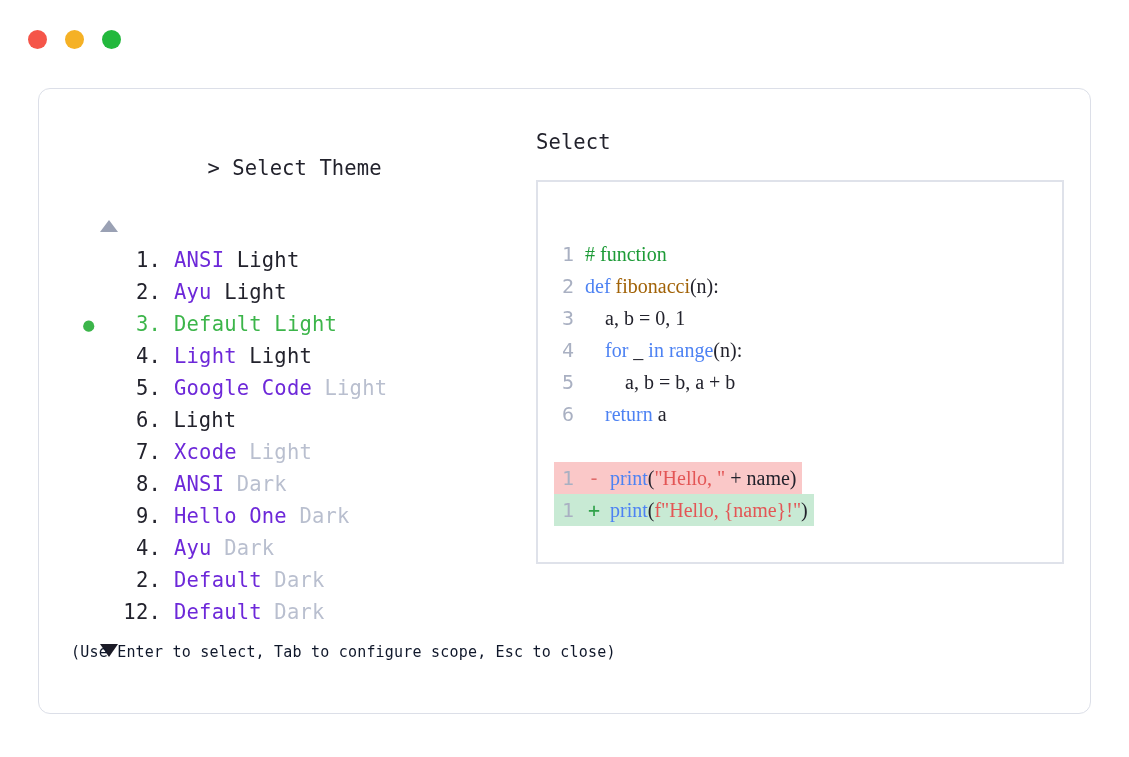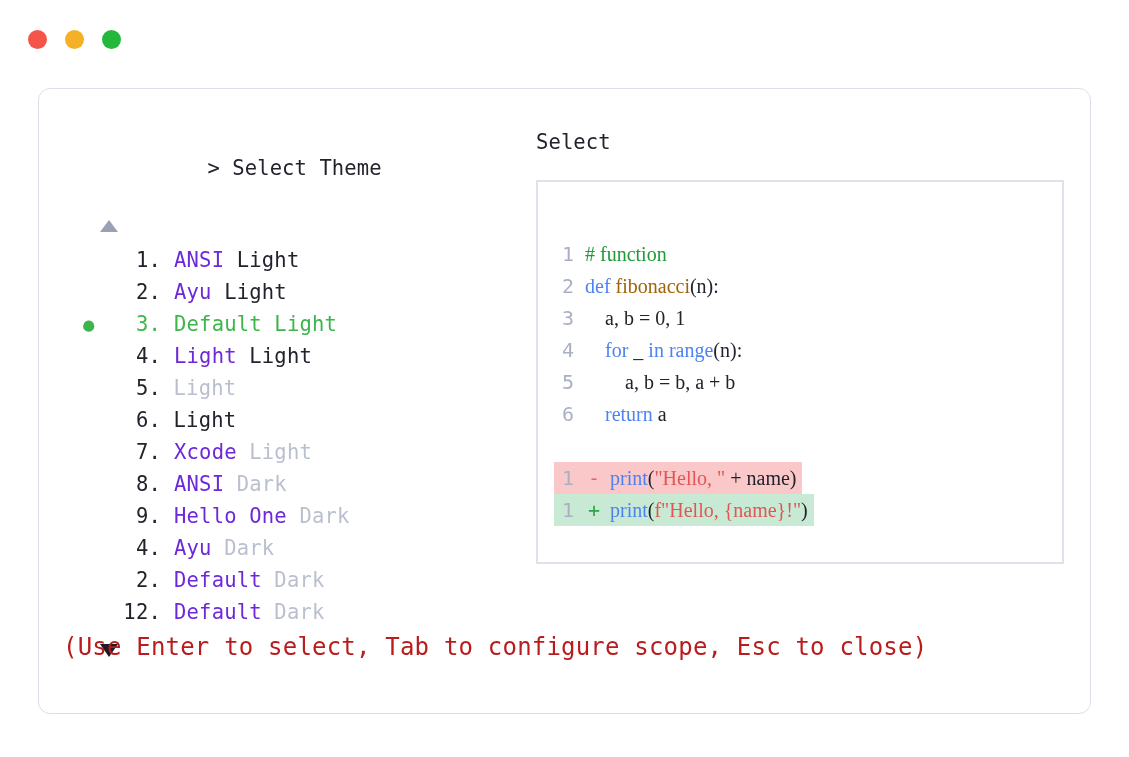--- a/index.html
+++ b/index.html
@@ -130,24 +130,24 @@
   .variant-muted  { color: #b9bfcf; }
 
   .theme-row.is-selected .idx-cell,
   .theme-row.is-selected .name-cell,
   .theme-row.is-selected .variant-strong,
   .theme-row.is-selected .variant-muted { color: #3cb54a; }
 
   
   .hint {
     position: absolute;
-    left: 24px;
+    left: 32px;
     bottom: 52px;
-    font-size: 24px;
-    color: #b91c1c;
+    font-size: 15px;
+    color: #0f172a;
     letter-spacing: 0.2px;
     white-space: pre;
   }
 
   
   .preview-box {
     margin-top: 25px;
     width: 528px;
     height: 384px;
     border: 2px solid #dfe2ea;
@@ -220,21 +220,21 @@
           <span class="prompt-caret">&gt;</span><span> </span><span>Select Theme</span>
         </div>
 
         <div class="arrow arrow-up"></div>
 
         <ul class="theme-list" id="theme-list">
             <li class="theme-row"><span class="bullet-cell"></span><span class="idx-cell">1.</span><span class="name-cell">ANSI</span><span class="name-cell variant-strong" style="margin-left: 0px;"> Light</span></li>
             <li class="theme-row"><span class="bullet-cell"></span><span class="idx-cell">2.</span><span class="name-cell">Ayu</span><span class="name-cell variant-strong" style="margin-left: 0px;"> Light</span></li>
             <li class="theme-row is-selected"><span class="bullet-cell">●</span><span class="idx-cell">3.</span><span class="name-cell">Default</span><span class="name-cell variant-strong" style="margin-left: 0px;"> Light</span></li>
             <li class="theme-row"><span class="bullet-cell"></span><span class="idx-cell">4.</span><span class="name-cell">Light</span><span class="name-cell variant-strong" style="margin-left: 0px;"> Light</span></li>
-            <li class="theme-row"><span class="bullet-cell"></span><span class="idx-cell">5.</span><span class="name-cell variant-muted" style="margin-left: 0px;"> Light</span></li>
+            <li class="theme-row"><span class="bullet-cell"></span><span class="idx-cell">5.</span><span class="name-cell">Google Code</span><span class="name-cell variant-muted" style="margin-left: 0px;"> Light</span></li>
             <li class="theme-row"><span class="bullet-cell"></span><span class="idx-cell">6.</span><span class="name-cell variant-strong" style="margin-left: 0px;"> Light</span></li>
             <li class="theme-row"><span class="bullet-cell"></span><span class="idx-cell">7.</span><span class="name-cell">Xcode</span><span class="name-cell variant-muted" style="margin-left: 0px;"> Light</span></li>
             <li class="theme-row"><span class="bullet-cell"></span><span class="idx-cell">8.</span><span class="name-cell">ANSI</span><span class="name-cell variant-muted" style="margin-left: 0px;"> Dark</span></li>
             <li class="theme-row"><span class="bullet-cell"></span><span class="idx-cell">9.</span><span class="name-cell">Hello One</span><span class="name-cell variant-muted" style="margin-left: 0px;"> Dark</span></li>
             <li class="theme-row"><span class="bullet-cell"></span><span class="idx-cell">4.</span><span class="name-cell">Ayu</span><span class="name-cell variant-muted" style="margin-left: 0px;"> Dark</span></li>
             <li class="theme-row"><span class="bullet-cell"></span><span class="idx-cell">2.</span><span class="name-cell">Default</span><span class="name-cell variant-muted" style="margin-left: 0px;"> Dark</span></li>
             <li class="theme-row"><span class="bullet-cell"></span><span class="idx-cell">12.</span><span class="name-cell">Default</span><span class="name-cell variant-muted" style="margin-left: 0px;"> Dark</span></li>
           </ul>
 
         <div class="arrow arrow-down"></div>

